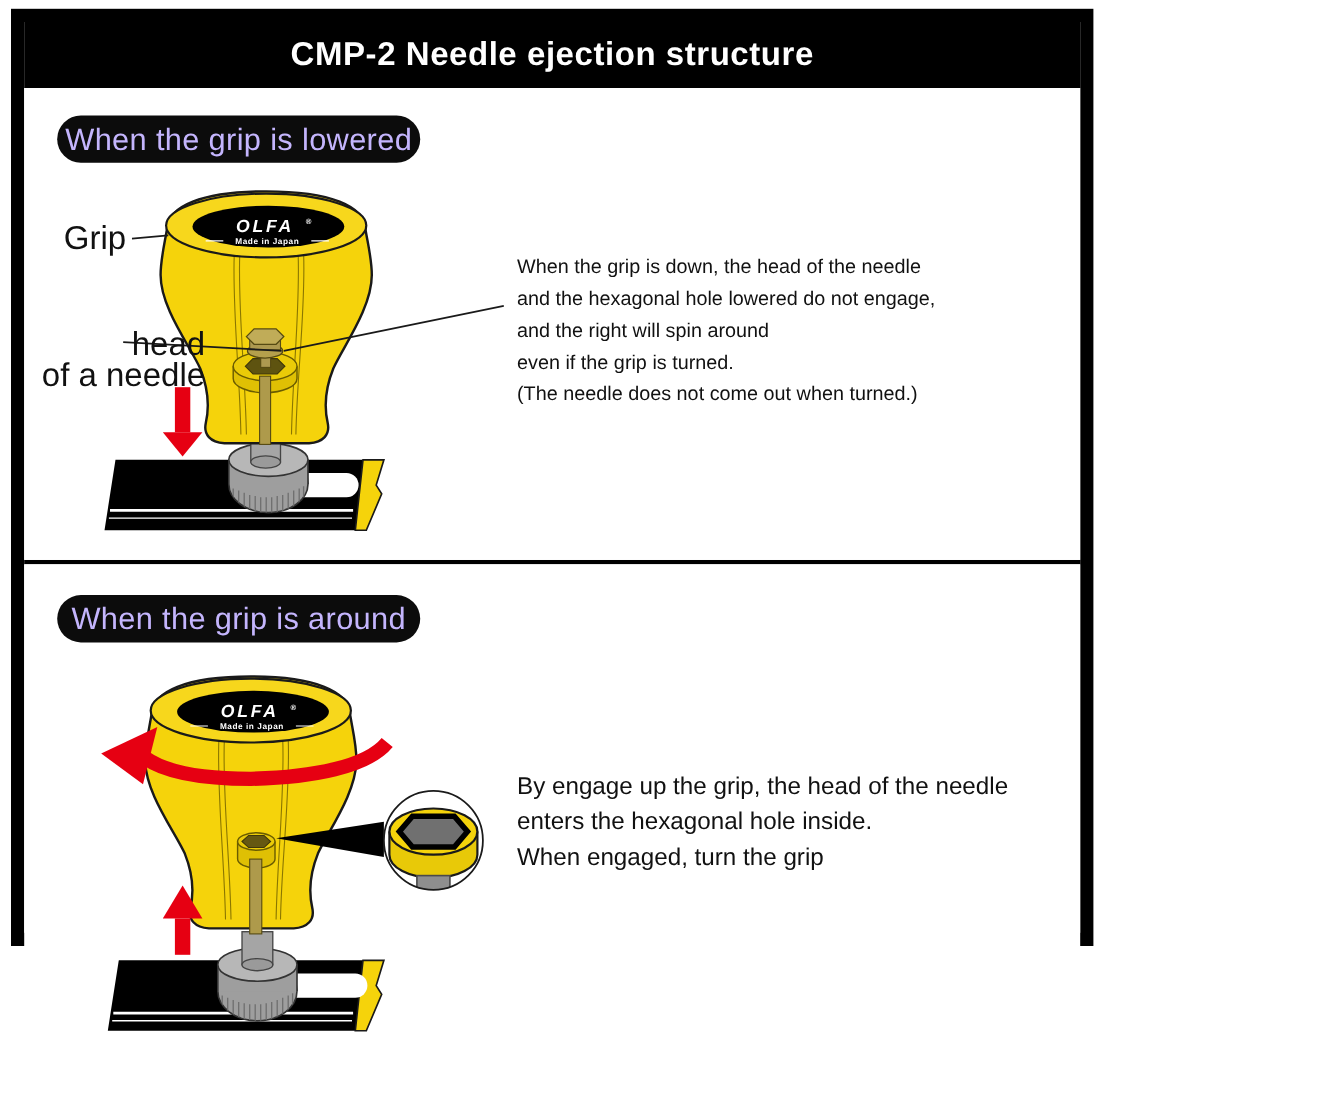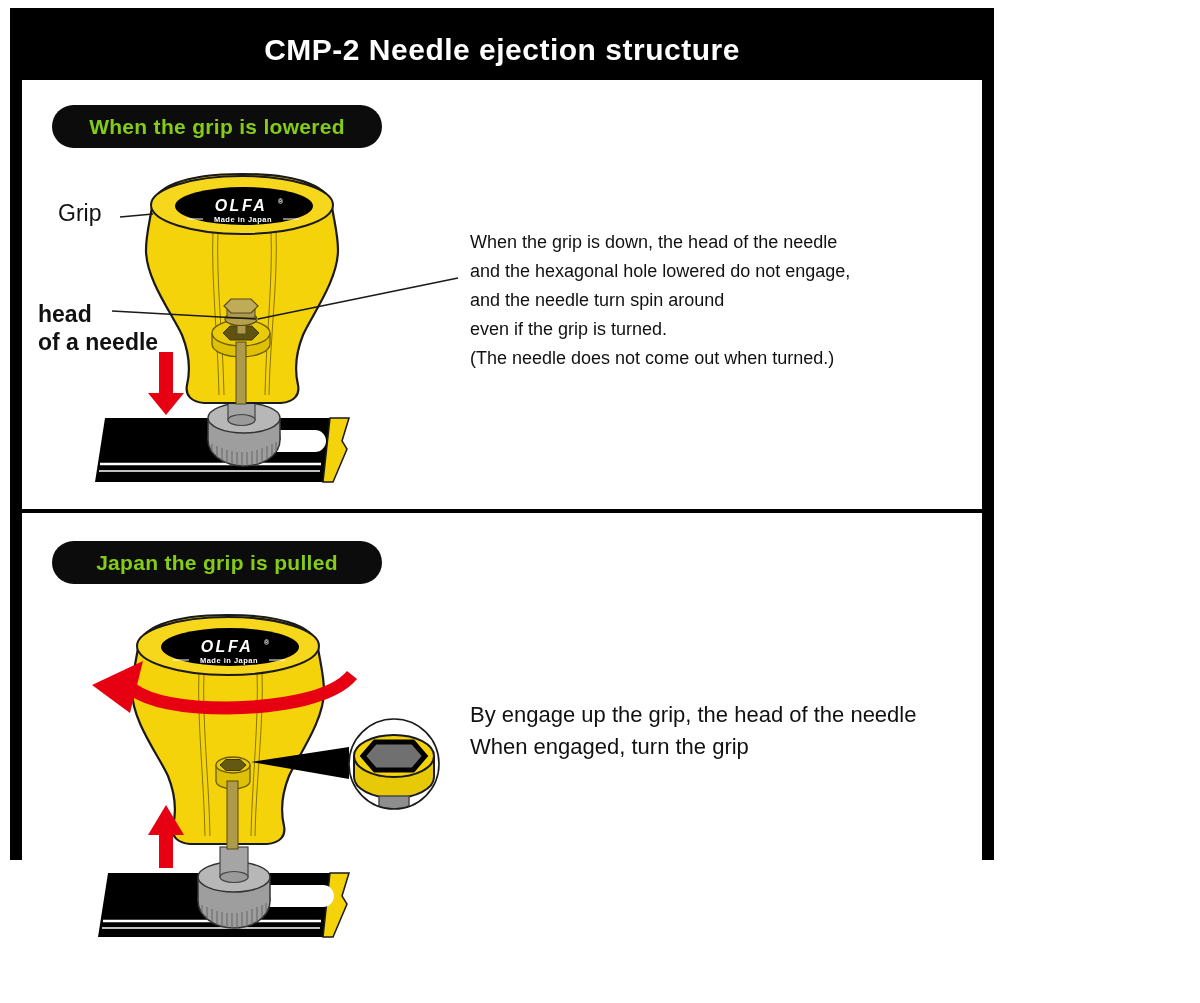--- a/index.html
+++ b/index.html
@@ -16,33 +16,33 @@
     display:flex; align-items:center; justify-content:center;
   }
   .titlebar h1 { margin:0; font-size:30px; font-weight:bold; letter-spacing:.5px; }
   .panel { position:relative; background:#fff; overflow:hidden; }
   .panel-1 { height:429px; }
   .panel-2 { height:471px; }
   .separator { height:4px; background:#000; }
   .illu { position:absolute; left:0; top:0; }
   .badge {
     position:absolute; left:30px; top:25px; width:330px; height:43px;
-    background:#0c0c0c; color:#84cc16; border-radius:22px;
+    background:#0c0c0c; color:#c4b5fd; border-radius:22px;
     display:flex; align-items:center; justify-content:center;
-    font-size:21px; font-weight:bold; letter-spacing:.3px;
+    font-size:28px; font-weight:normal; letter-spacing:.3px;
   }
   .panel-2 .badge { top:28px; }
   .desc {
     position:absolute; left:448px; top:148px;
     font-size:18px; line-height:29px; font-weight:500;
   }
   .panel-2 .desc { top:186px; font-size:22px; line-height:32px; }
-  .label { position:absolute; font-size:23px; }
+  .label { position:absolute; font-size:30px;text-align:right; }
   .label-grip { left:36px; top:120px; }
-  .label-needle { left:16px; top:220px; line-height:28px;font-weight:bold; }
+  .label-needle { left:16px; top:220px; line-height:28px; }
   
   .logo-brand { font-family:"Liberation Sans",sans-serif; font-weight:bold; font-style:italic;
                 font-size:16px; fill:#fff; letter-spacing:2.5px; text-anchor:middle; }
   .logo-reg   { font-family:"Liberation Sans",sans-serif; font-weight:bold; font-size:7px; fill:#fff; }
   .logo-sub   { font-family:"Liberation Sans",sans-serif; font-weight:bold; font-size:7.5px;
                 fill:#fff; letter-spacing:.5px; text-anchor:middle; }
 </style>
 </head>
 <body>
 
@@ -144,21 +144,21 @@
 
     <div class="badge">When the grip is lowered</div>
     <div class="label label-grip">Grip</div>
     <div class="label label-needle">
       <div>head</div>
       <div>of a needle</div>
     </div>
     <div class="desc">
       <div>When the grip is down, the head of the needle</div>
       <div>and the hexagonal hole lowered do not engage,</div>
-      <div>and the needle turn spin around</div>
+      <div>and the right will spin around</div>
       <div>even if the grip is turned.</div>
       <div>(The needle does not come out when turned.)</div>
     </div>
   </div>
 
   <div class="separator"></div>
 
   <div class="panel panel-2">
 
     <svg class="illu" width="960" height="471" viewBox="0 0 960 471">
@@ -253,20 +253,21 @@
         <path d="M330,162 C312,184 262,194 206,195 C160,195 128,189 110,176" fill="none" stroke="#E60012" stroke-width="13"></path>
         <polygon points="70,172 121,148 108,200" fill="#E60012"></polygon>
       </g>
 
       <g fill="#E60012">
         <rect x="137" y="322" width="14" height="33"></rect>
         <polygon points="126,322 162,322 144,292"></polygon>
       </g>
     </svg>
 
-    <div class="badge">Japan the grip is pulled</div>
+    <div class="badge">When the grip is around</div>
     <div class="desc">
       <div>By engage up the grip, the head of the needle</div>
+      <div>enters the hexagonal hole inside.</div>
       <div>When engaged, turn the grip</div>
     </div>
   </div>
 
 </div>
 
 </body></html>

